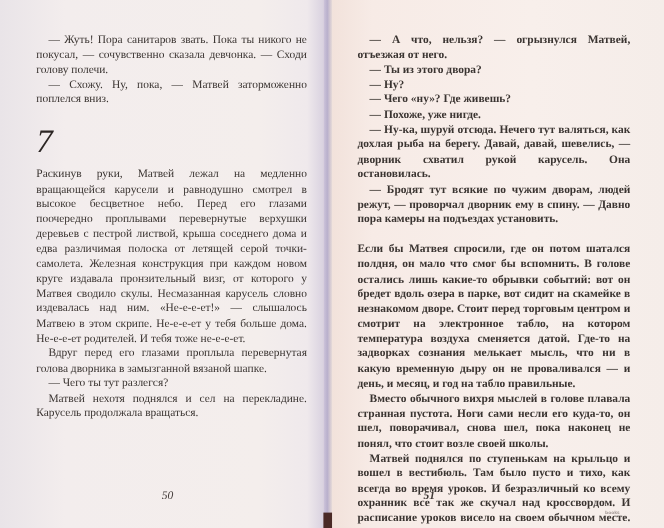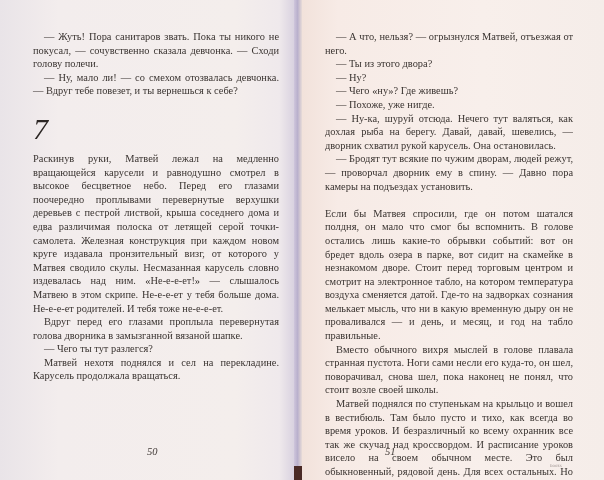--- a/index.html
+++ b/index.html
@@ -23,20 +23,21 @@
     background: linear-gradient(90deg, #cfc6dc 0%, #b9b0cc 45%, #e8dcd8 100%);
     position: relative;
   }
   .gutter::after {
     content: ""; position: absolute; left: 0; right: 0; bottom: 0; height: 14px;
     background: #4a2a26;
   }
   .page-right {
     width: 302px;
     background: linear-gradient(90deg, #f2e2db 0%, #f7ebe6 12%, #f8efeb 60%, #f5ede9 100%);
+    font-weight: bold;
   }
   .text {
     position: absolute; font-size: 10.4px; line-height: 13.6px;
     text-align: justify;
   }
   .page-left .text { left: 33px; top: 30px; width: 246px; }
   .page-right .text { left: 23px; top: 30px; width: 248px; }
   .p { margin: 0; text-indent: 11px; }
   .p.noindent { text-indent: 0; }
   .gap { height: 13.6px; }
@@ -63,21 +64,21 @@
   }
 </style>
 </head>
 <body>
 
 <div class="spread">
 
   <div class="page page-left">
     <div class="text">
       <p class="p">— Жуть! Пора санитаров звать. Пока ты никого не покусал, — сочувственно сказала девчонка. — Сходи голову полечи.</p>
-      <p class="p">— Ну, мало ли! — со смехом отозвалась девчонка. — Вдруг тебе повезет, и ты вернешься к себе?</p>
+      <p class="p">— Схожу. Ну, пока, — Матвей заторможенно поплелся вниз.</p>
       <div class="chapter-num">7</div>
       <p class="p noindent">Раскинув руки, Матвей лежал на медленно вращающейся карусели и равнодушно смотрел в высокое бесцветное небо. Перед его глазами поочередно проплывами перевернутые верхушки деревьев с пестрой листвой, крыша соседнего дома и едва различимая полоска от летящей серой точки-самолета. Железная конструкция при каждом новом круге издавала пронзительный визг, от которого у Матвея сводило скулы. Несмазанная карусель словно издевалась над ним. «Не-е-е-ет!» — слышалось Матвею в этом скрипе. Не-е-е-ет у тебя больше дома. Не-е-е-ет родителей. И тебя тоже не-е-е-ет.</p>
       <p class="p">Вдруг перед его глазами проплыла перевернутая голова дворника в замызганной вязаной шапке.</p>
       <p class="p">— Чего ты тут разлегся?</p>
       <p class="p">Матвей нехотя поднялся и сел на перекладине. Карусель продолжала вращаться.</p>
 
     </div>
     <div class="folio">50</div>
   </div>
 

